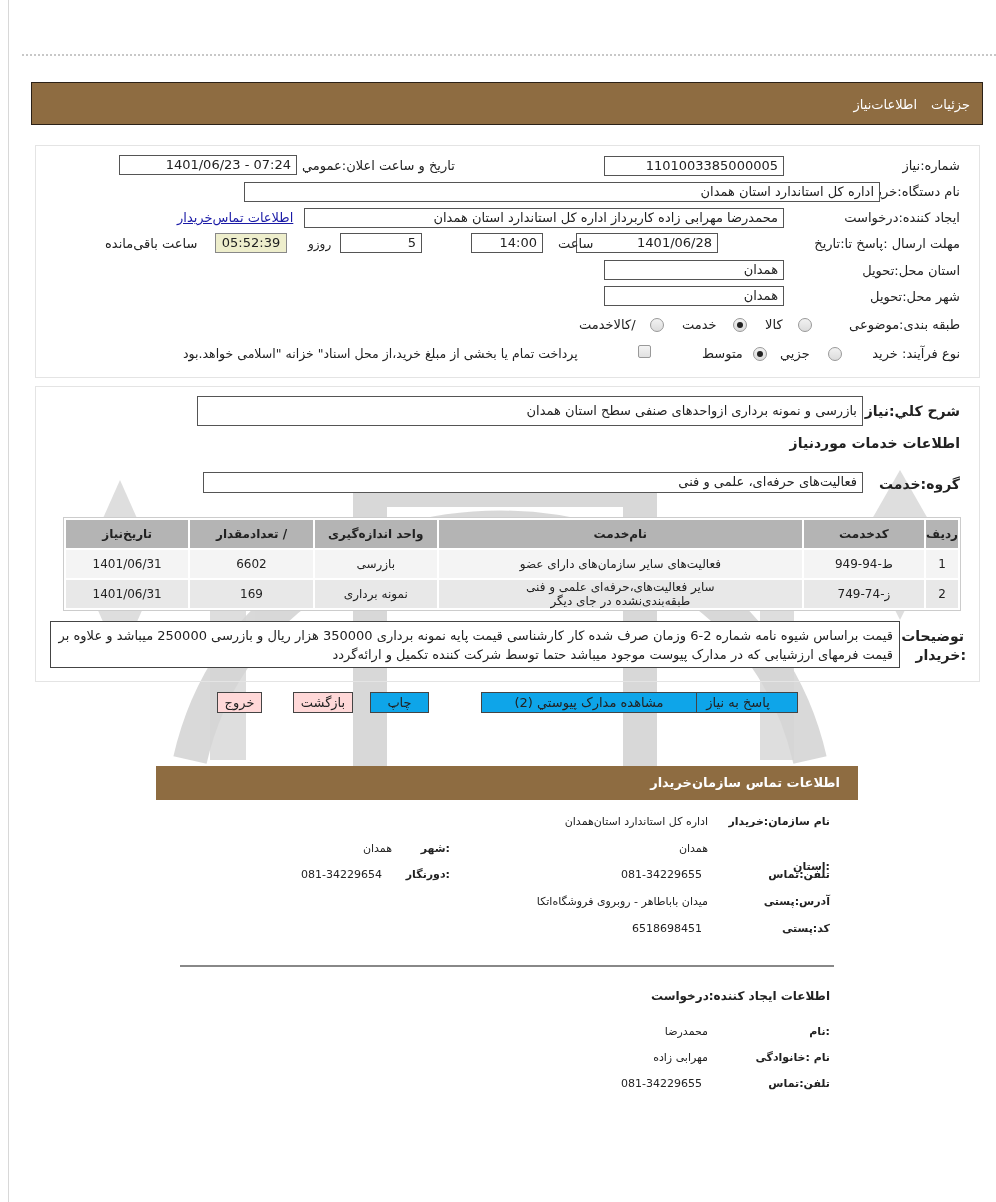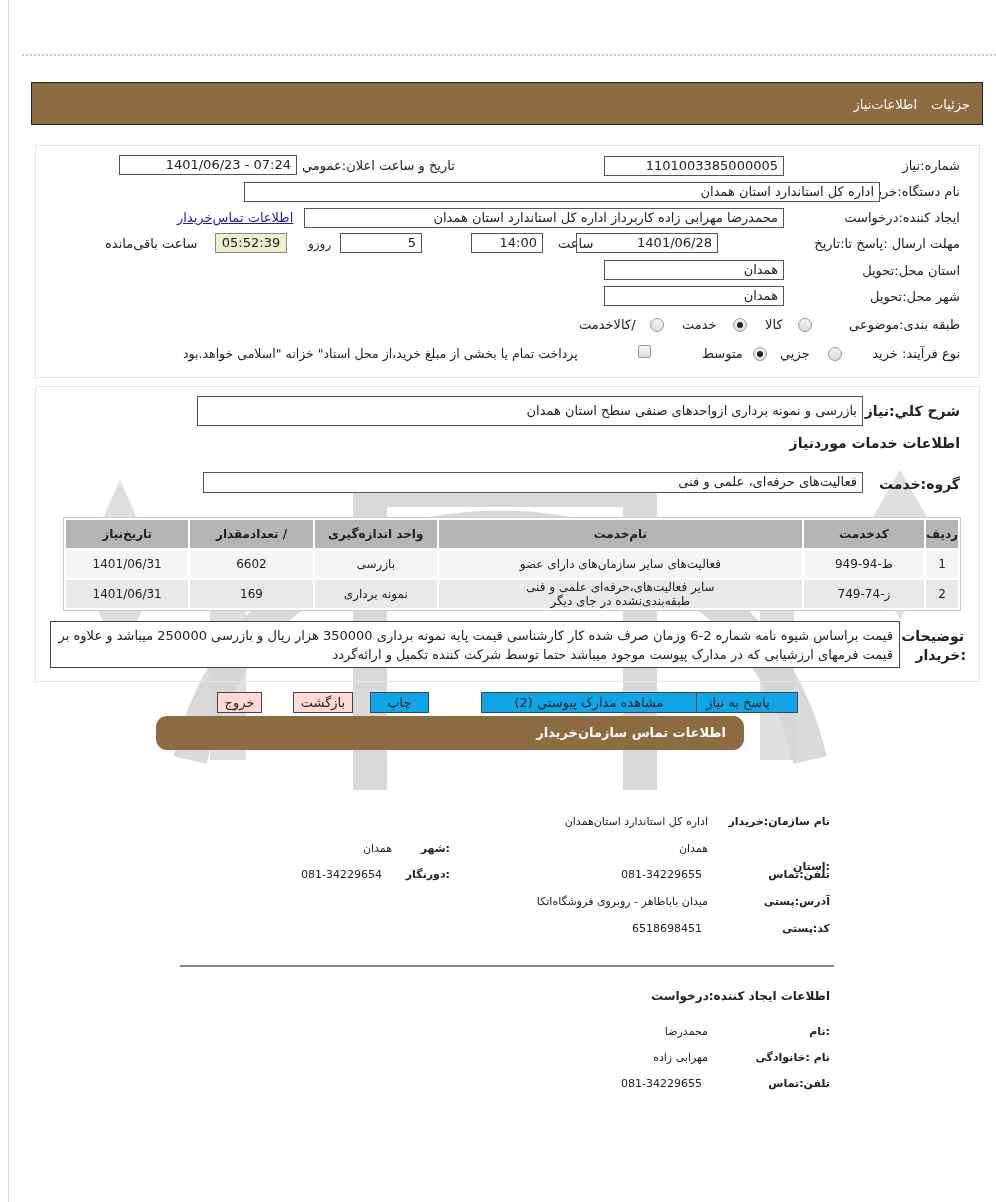--- a/index.html
+++ b/index.html
@@ -36,21 +36,21 @@
     table.svc td { text-align: center; height: 28px; color: #222; }
     table.svc tr.r1 td { background: #f4f4f4; }
     table.svc tr.r2 td { background: #e8e8e8; line-height: 14px; }
 
     .notes-box { position: absolute; left: 50px; top: 621px; width: 850px; height: 47px; border: 1px solid #444; background: #fff; font-size: 13px; padding: 4px 6px; line-height: 19px; text-align: right; }
 
     .btn { position: absolute; height: 21px; border: 1px solid #444; font-size: 13px; line-height: 19px; text-align: center; color: #222; cursor: pointer; }
     .btn.green { background: #0ea5e9; }
     .btn.pink { background: #ffd8d8; }
 
-    .contact-bar { left: 156px; top: 716px; width: 588px; height: 34px; border-radius: 11px; }
+    .contact-bar { left: 156px; top: 766px; width: 702px; height: 34px; }
     .contact-bar .t { position: absolute; right: 18px; top: 9px; font-size: 13px; font-weight: bold; }
 
     .c-lbl { position: absolute; font-size: 11px; font-weight: bold; color: #222; white-space: nowrap; }
     .c-val { position: absolute; font-size: 11px; color: #222; white-space: nowrap; }
     .c-val.ltr { direction: ltr; }
     .hr { position: absolute; left: 180px; top: 965px; width: 654px; height: 2px; background: #888; }
   </style>
 </head>
 <body>
 

